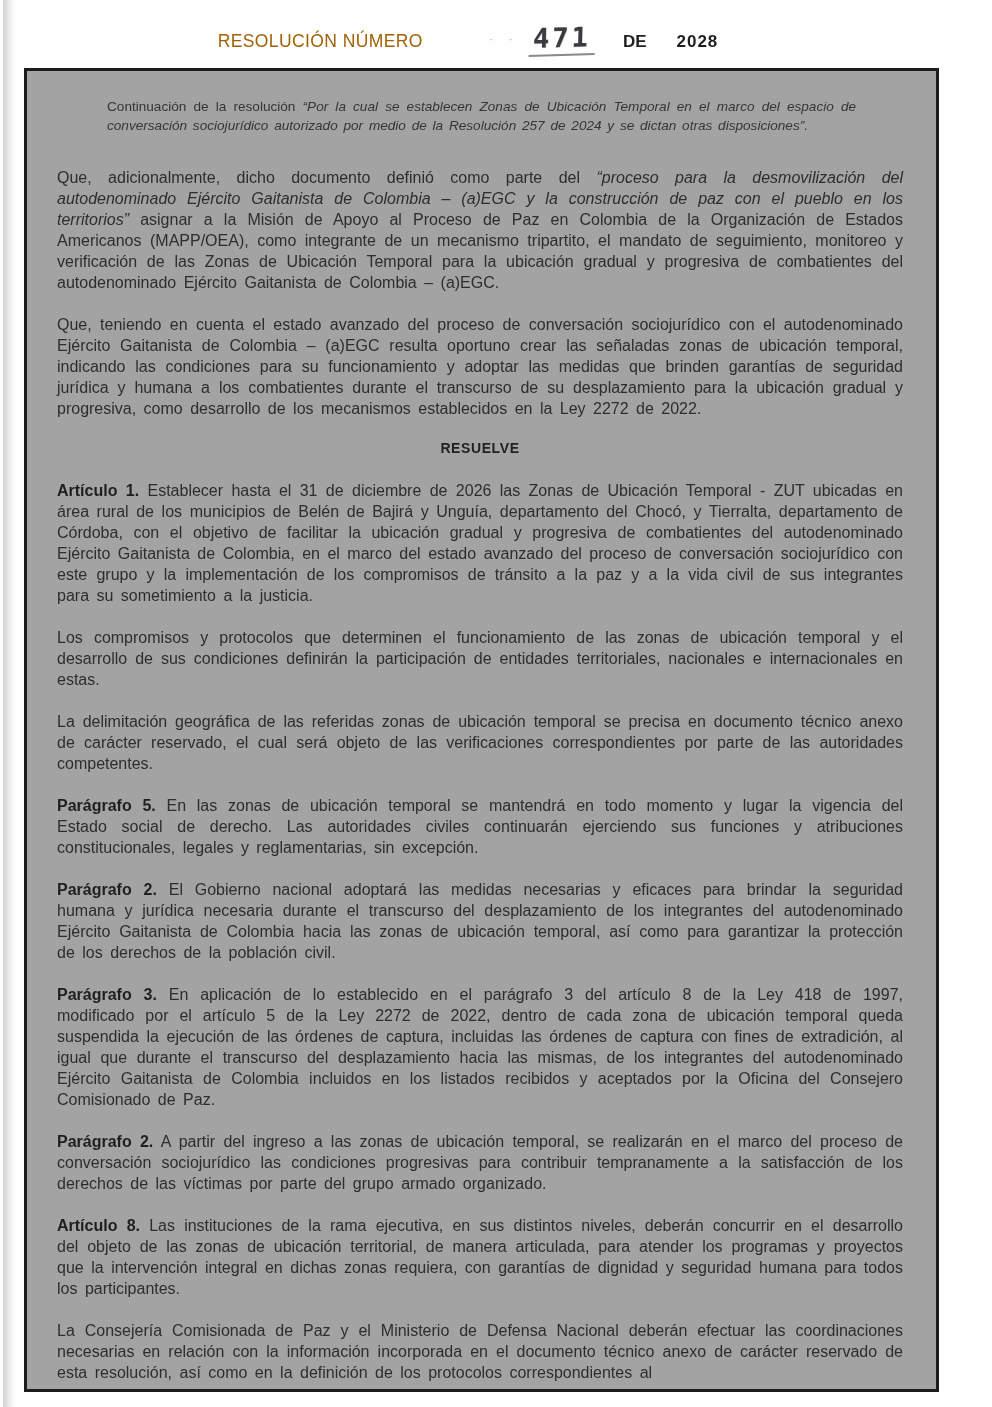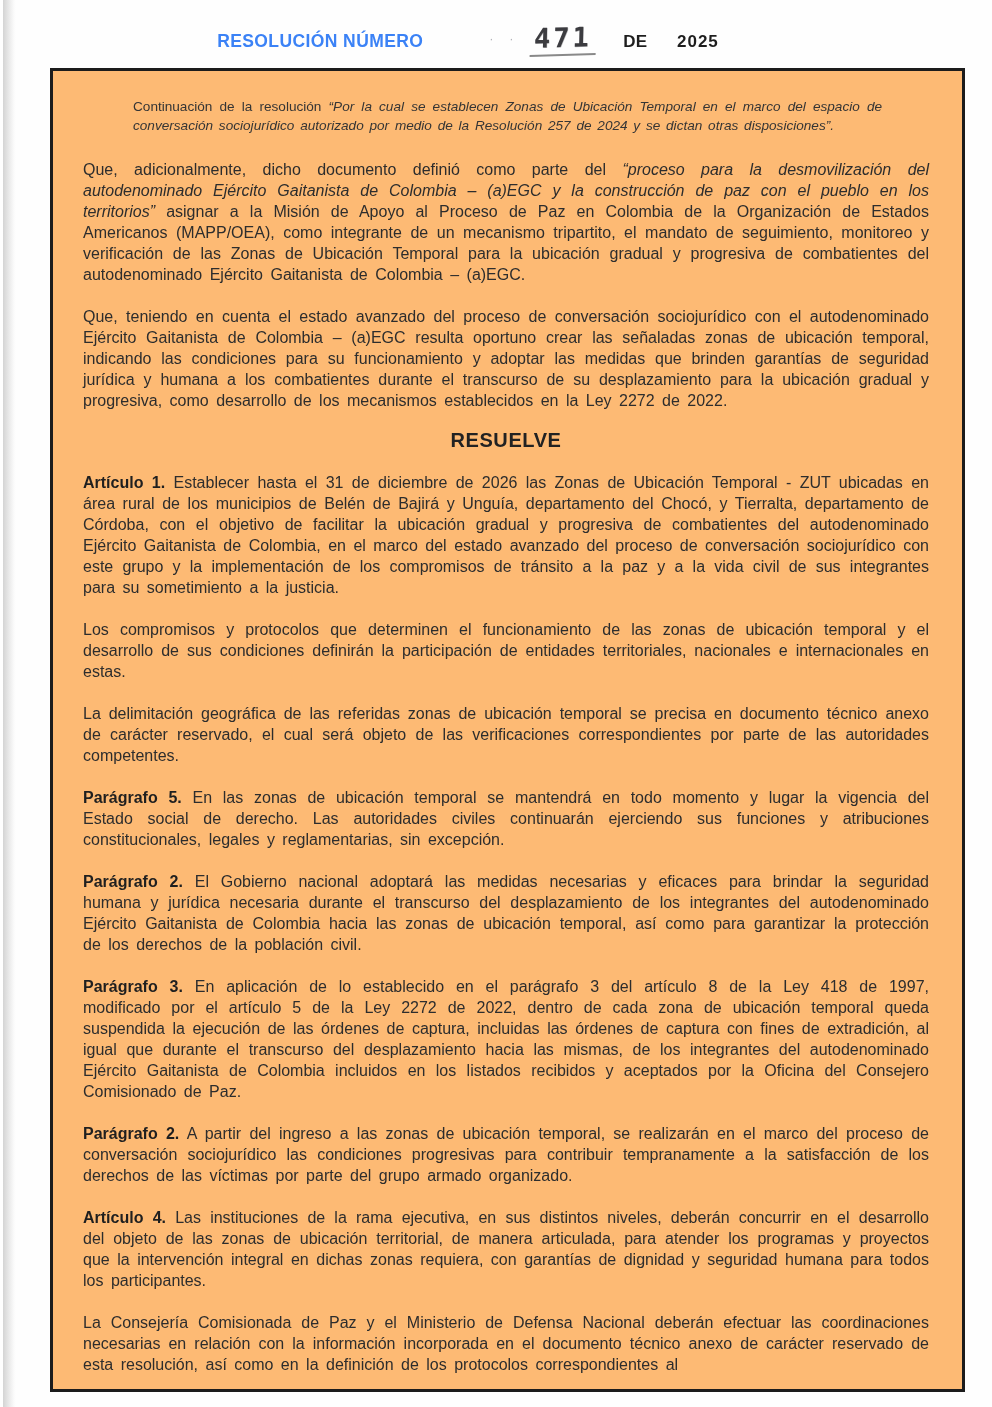--- a/index.html
+++ b/index.html
@@ -29,24 +29,24 @@
     position: absolute;
     top: 22px; left: 0; right: 0;
     height: 46px;
     display: flex;
     justify-content: center;
     align-items: baseline;
     transform: translateX(-28px);
     white-space: nowrap;
   }
   .header-title {
-    font-weight: bold;
+    font-weight: normal;
     font-size: 17.5px;
     letter-spacing: 0.4px;
-    color: #3b82f6;
+    color: #a16207;
   }
   .stamp-marks {
     margin-left: 66px;
     font-size: 13px;
     color: #9a9aa2;
     opacity: 0.75;
     letter-spacing: 6px;
     transform: translateY(-4px);
     display: inline-block;
   }
@@ -72,73 +72,73 @@
   .header-year {
     font-weight: bold;
     font-size: 17px;
     margin-left: 30px;
     color: #1e1e1e;
     letter-spacing: 1px;
   }
   
   .doc-box {
     position: absolute;
-    left: 50px;
+    left: 24px;
     top: 68px;
     width: 915px;
     height: 1324px;
     border: 3px solid #1c1c1c;
     box-sizing: border-box;
-    background: #fdba74;
+    background: #a3a3a3;
     overflow: hidden;
     padding: 0 33px 0 30px;
   }
   .note {
     margin: 26px 47px 0 50px;
     font-size: 13.6px;
     line-height: 19px;
     text-align: justify;
     color: #353535;
     word-spacing: 2px;
   }
   .note em { font-style: italic; }
   .para {
     margin: 21px 0 0 0;
     font-size: 16px;
     line-height: 21px;
     text-align: justify;
     word-spacing: 3px;
     color: #2d2d2d;
   }
-  .para.first-body { margin-top: 24px; }
+  .para.first-body { margin-top: 32px; }
   .para b { color: #1f1f1f; }
   .para em { font-style: italic; }
   .resuelve {
     margin: 19px 0 0 0;
     text-align: center;
-    font-size: 20px;
+    font-size: 14px;
     font-weight: bold;
     letter-spacing: 0.6px;
     color: #222222;
     line-height: 21px;
   }
 </style>
 </head>
 <body>
 
 <div class="page">
 
   <div class="scan-edge"></div>
 
   <div class="header-row">
     <span class="header-title">RESOLUCIÓN NÚMERO</span>
     <span class="stamp-marks">· ·</span>
     <span class="stamp-number">471</span>
     <span class="header-de">DE</span>
-    <span class="header-year">2025</span>
+    <span class="header-year">2028</span>
   </div>
 
   <div class="doc-box">
 
     <p class="note"><span>Continuación de la resolución </span><em>“Por la cual se establecen Zonas de Ubicación Temporal en el marco del espacio de conversación sociojurídico autorizado por medio de la Resolución 257 de 2024 y se dictan otras disposiciones”.</em></p>
 
     <p class="para first-body"><span>Que, adicionalmente, dicho documento definió como parte del </span><em>“proceso para la desmovilización del autodenominado Ejército Gaitanista de Colombia – (a)EGC y la construcción de paz con el pueblo en los territorios”</em><span> asignar a la Misión de Apoyo al Proceso de Paz en Colombia de la Organización de Estados Americanos (MAPP/OEA), como integrante de un mecanismo tripartito, el mandato de seguimiento, monitoreo y verificación de las Zonas de Ubicación Temporal para la ubicación gradual y progresiva de combatientes del autodenominado Ejército Gaitanista de Colombia – (a)EGC.</span></p>
 
     <p class="para">Que, teniendo en cuenta el estado avanzado del proceso de conversación sociojurídico con el autodenominado Ejército Gaitanista de Colombia – (a)EGC resulta oportuno crear las señaladas zonas de ubicación temporal, indicando las condiciones para su funcionamiento y adoptar las medidas que brinden garantías de seguridad jurídica y humana a los combatientes durante el transcurso de su desplazamiento para la ubicación gradual y progresiva, como desarrollo de los mecanismos establecidos en la Ley 2272 de 2022.</p>
 
@@ -151,18 +151,18 @@
     <p class="para">La delimitación geográfica de las referidas zonas de ubicación temporal se precisa en documento técnico anexo de carácter reservado, el cual será objeto de las verificaciones correspondientes por parte de las autoridades competentes.</p>
 
     <p class="para"><b>Parágrafo 5.</b><span> En las zonas de ubicación temporal se mantendrá en todo momento y lugar la vigencia del Estado social de derecho. Las autoridades civiles continuarán ejerciendo sus funciones y atribuciones constitucionales, legales y reglamentarias, sin excepción.</span></p>
 
     <p class="para"><b>Parágrafo 2.</b><span> El Gobierno nacional adoptará las medidas necesarias y eficaces para brindar la seguridad humana y jurídica necesaria durante el transcurso del desplazamiento de los integrantes del autodenominado Ejército Gaitanista de Colombia hacia las zonas de ubicación temporal, así como para garantizar la protección de los derechos de la población civil.</span></p>
 
     <p class="para"><b>Parágrafo 3.</b><span> En aplicación de lo establecido en el parágrafo 3 del artículo 8 de la Ley 418 de 1997, modificado por el artículo 5 de la Ley 2272 de 2022, dentro de cada zona de ubicación temporal queda suspendida la ejecución de las órdenes de captura, incluidas las órdenes de captura con fines de extradición, al igual que durante el transcurso del desplazamiento hacia las mismas, de los integrantes del autodenominado Ejército Gaitanista de Colombia incluidos en los listados recibidos y aceptados por la Oficina del Consejero Comisionado de Paz.</span></p>
 
     <p class="para"><b>Parágrafo 2.</b><span> A partir del ingreso a las zonas de ubicación temporal, se realizarán en el marco del proceso de conversación sociojurídico las condiciones progresivas para contribuir tempranamente a la satisfacción de los derechos de las víctimas por parte del grupo armado organizado.</span></p>
 
-    <p class="para"><b>Artículo 4.</b><span> Las instituciones de la rama ejecutiva, en sus distintos niveles, deberán concurrir en el desarrollo del objeto de las zonas de ubicación territorial, de manera articulada, para atender los programas y proyectos que la intervención integral en dichas zonas requiera, con garantías de dignidad y seguridad humana para todos los participantes.</span></p>
+    <p class="para"><b>Artículo 8.</b><span> Las instituciones de la rama ejecutiva, en sus distintos niveles, deberán concurrir en el desarrollo del objeto de las zonas de ubicación territorial, de manera articulada, para atender los programas y proyectos que la intervención integral en dichas zonas requiera, con garantías de dignidad y seguridad humana para todos los participantes.</span></p>
 
     <p class="para">La Consejería Comisionada de Paz y el Ministerio de Defensa Nacional deberán efectuar las coordinaciones necesarias en relación con la información incorporada en el documento técnico anexo de carácter reservado de esta resolución, así como en la definición de los protocolos correspondientes al</p>
 
   </div>
 </div>
 
 </body></html>

